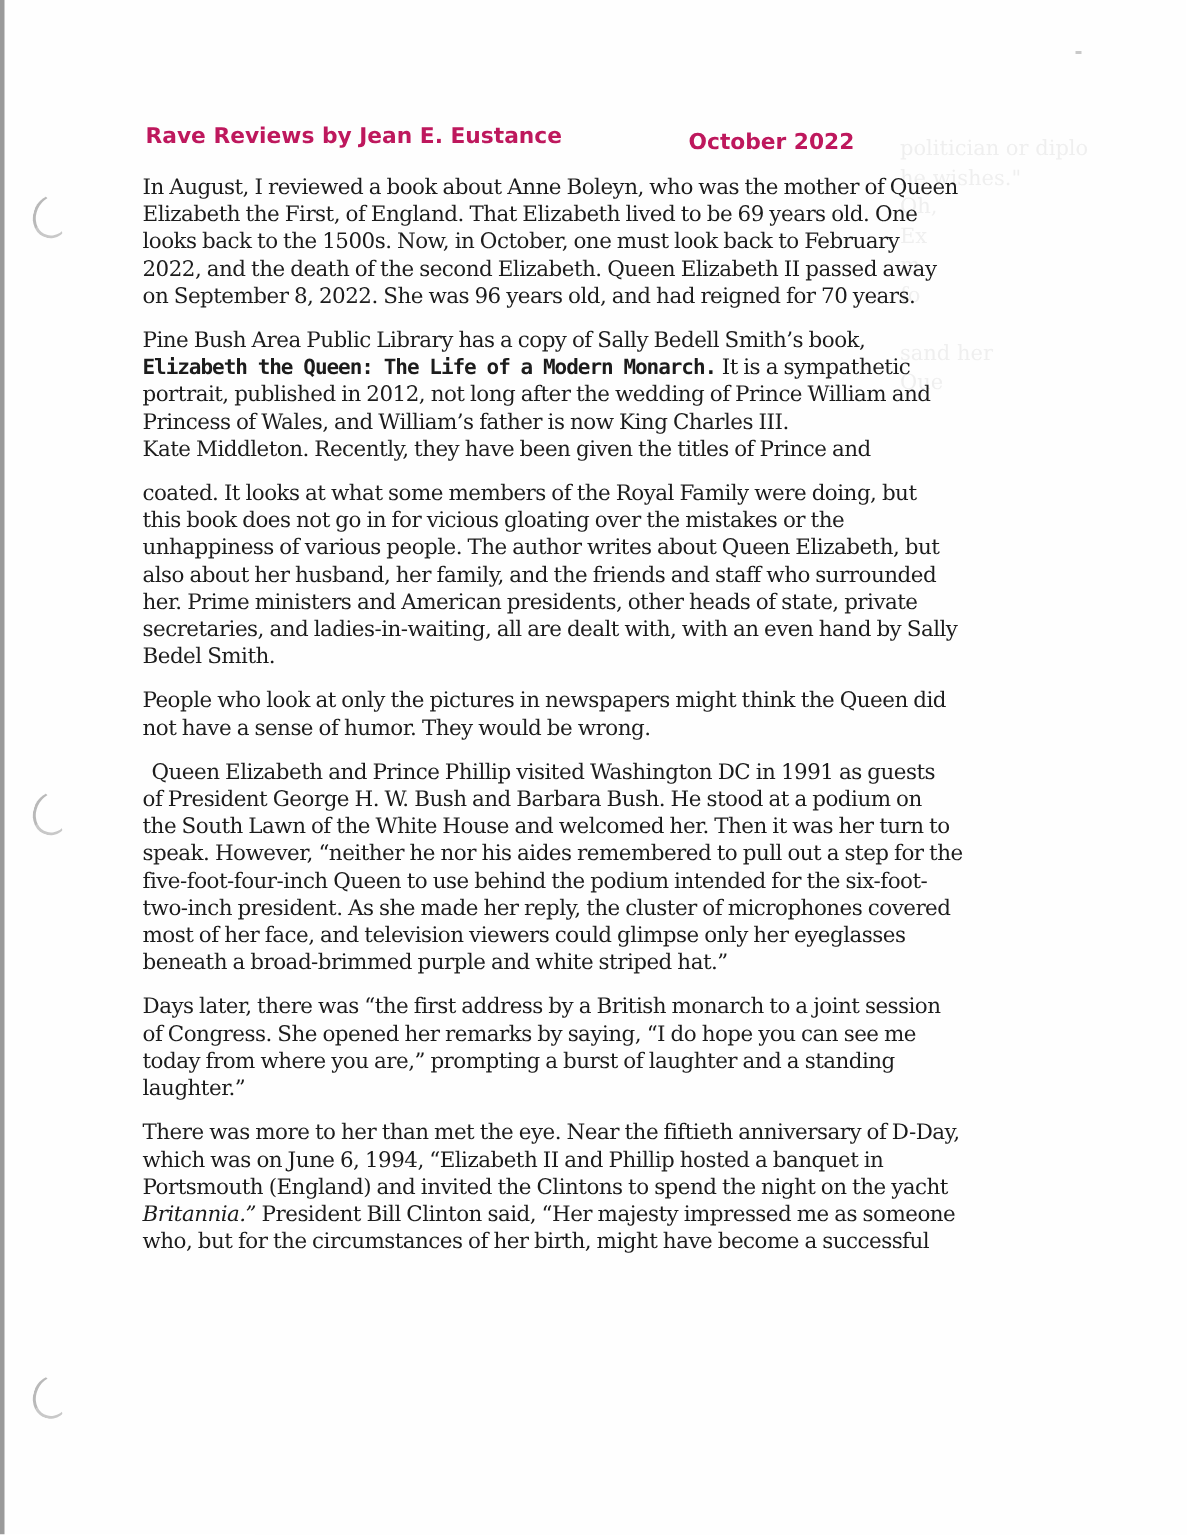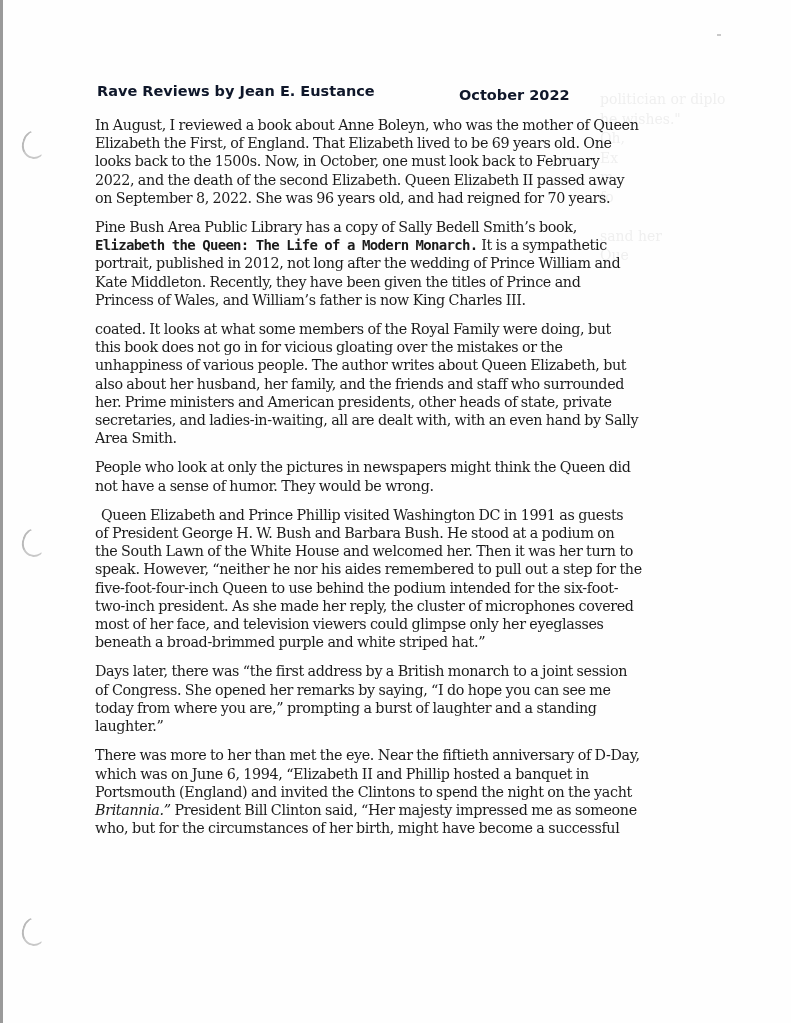--- a/index.html
+++ b/index.html
@@ -60,21 +60,21 @@
     }
     .header {
       position: absolute;
       left: 97px;
       top: 83px;
       width: 560px;
       height: 22px;
       font-family: "DejaVu Sans", "Liberation Sans", sans-serif;
       font-weight: bold;
       font-size: 14.5px;
-      color: #0f172a;
+      color: #be185d;
     }
     .header .byline {
       position: absolute;
       left: 0; top: 0;
     }
     .header .date {
       position: absolute;
       left: 362px; top: 4px;
     }
     .content {
@@ -139,32 +139,32 @@
       <span class="line">Elizabeth the First, of England. That Elizabeth lived to be 69 years old. One</span>
       <span class="line">looks back to the 1500s.  Now, in October, one must look back to February</span>
       <span class="line">2022, and the death of the second Elizabeth. Queen Elizabeth II passed away</span>
       <span class="line">on September 8, 2022. She was 96 years old, and had reigned for 70 years.</span>
     </p>
 
     <p>
       <span class="line">Pine Bush Area Public Library has a copy of Sally Bedell Smith’s book,</span>
       <span class="line"><span class="book-title">Elizabeth the Queen: The Life of a Modern Monarch.</span><span> It is a sympathetic</span></span>
       <span class="line">portrait, published in 2012, not long after the wedding of Prince William and</span>
+      <span class="line">Princess of Wales, and William’s father is now King Charles III.</span>
       <span class="line">Kate Middleton.  Recently, they have been given the titles of Prince and</span>
-      <span class="line">Princess of Wales, and William’s father is now King Charles III.</span>
     </p>
 
     <p>
       <span class="line">coated. It looks at what some members of the Royal Family were doing, but</span>
       <span class="line">this book does not go in for vicious gloating over the mistakes or the</span>
       <span class="line">unhappiness of various people.  The author writes about Queen Elizabeth, but</span>
       <span class="line">also about her husband, her family, and the friends and staff who surrounded</span>
       <span class="line">her. Prime ministers and American presidents, other heads of state, private</span>
       <span class="line">secretaries, and ladies-in-waiting, all are dealt with, with an even hand by Sally</span>
-      <span class="line">Area Smith.</span>
+      <span class="line">Bedel Smith.</span>
     </p>
 
     <p>
       <span class="line">People who look at only the pictures in newspapers might think the Queen did</span>
       <span class="line">not have a sense of humor. They would be wrong.</span>
     </p>
 
     <p>
       <span class="line indent">Queen Elizabeth and Prince Phillip visited Washington DC in 1991 as guests</span>
       <span class="line">of President George H. W. Bush and Barbara Bush. He stood at a podium on</span>

